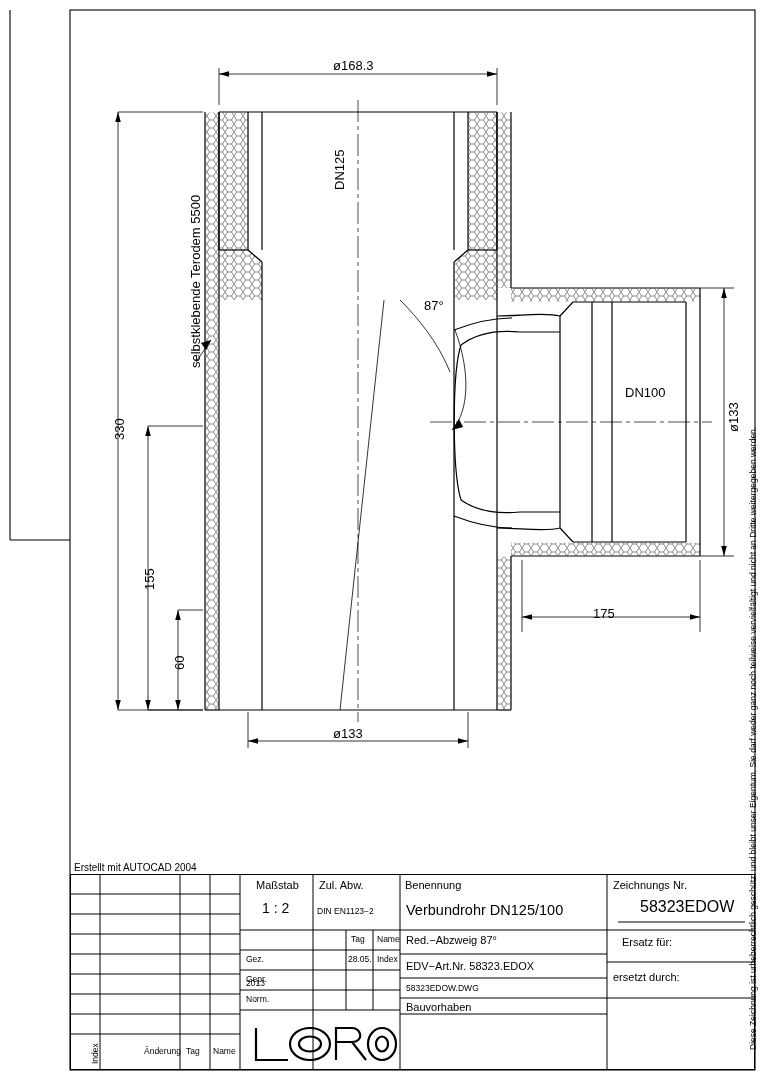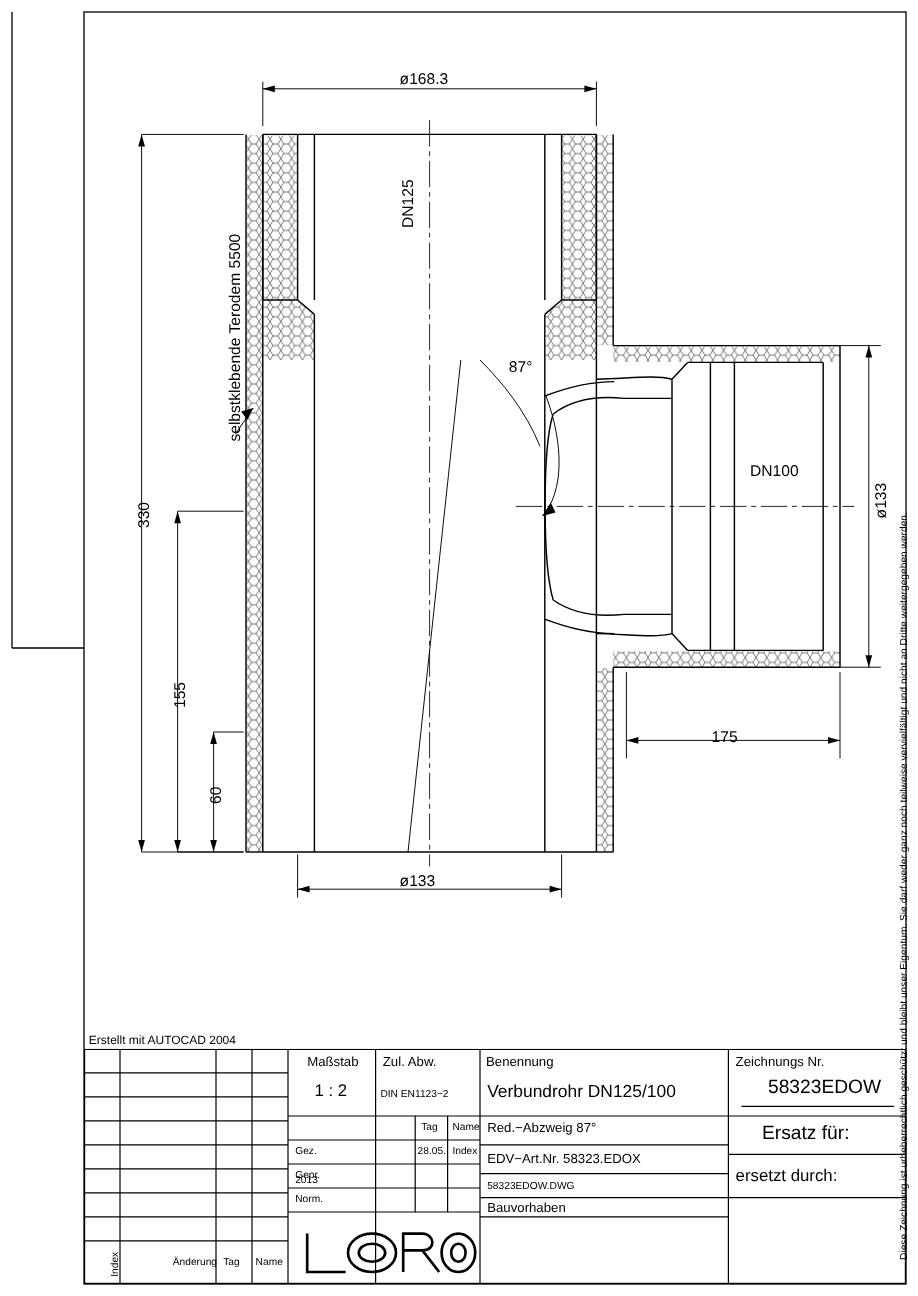--- a/index.html
+++ b/index.html
@@ -221,22 +221,22 @@
     </svg>
 
     <div class="abs small" style="left:186px;top:5px;font-size:11px;">Maßstab</div>
     <div class="abs" style="left:192px;top:26px;font-size:14px;">1 : 2</div>
     <div class="abs small" style="left:249px;top:5px;font-size:11px;">Zul. Abw.</div>
     <div class="abs tiny" style="left:247px;top:32px;">DIN EN1123−2</div>
     <div class="abs small" style="left:335px;top:5px;font-size:11px;">Benennung</div>
     <div class="abs" style="left:336px;top:28px;font-size:14.5px;">Verbundrohr DN125/100</div>
     <div class="abs small" style="left:543px;top:5px;font-size:11px;">Zeichnungs Nr.</div>
     <div class="abs" style="left:558px;top:24px;font-size:16px;margin-left:12px;">58323EDOW</div>
-    <div class="abs small" style="left:565px;top:62px;font-size:16px;">Ersatz für:</div>
-    <div class="abs small" style="left:543px;top:97px;font-size:14px;">ersetzt durch:</div>
+    <div class="abs small" style="left:552px;top:62px;font-size:11px;">Ersatz für:</div>
+    <div class="abs small" style="left:543px;top:97px;font-size:11px;">ersetzt durch:</div>
 
     <div class="abs tiny" style="left:176px;top:60px;margin-top:44px;">2013</div>
     <div class="abs tiny" style="left:281px;top:60px;">Tag</div>
     <div class="abs tiny" style="left:307px;top:60px;">Name</div>
     <div class="abs tiny" style="left:176px;top:80px;">Gez.</div>
     <div class="abs tiny" style="left:278px;top:80px;">28.05.</div>
     <div class="abs tiny" style="left:307px;top:80px;">Index</div>
     <div class="abs tiny" style="left:176px;top:100px;">Gepr.</div>
     <div class="abs tiny" style="left:176px;top:120px;">Norm.</div>
 

